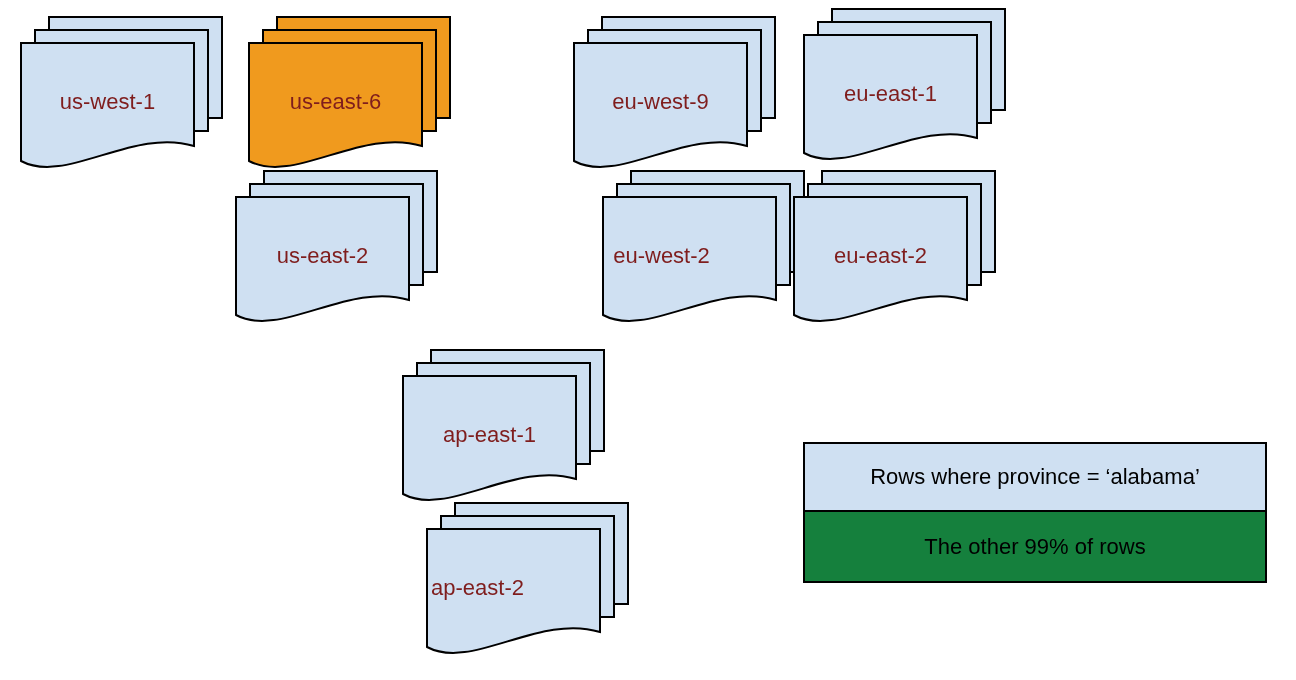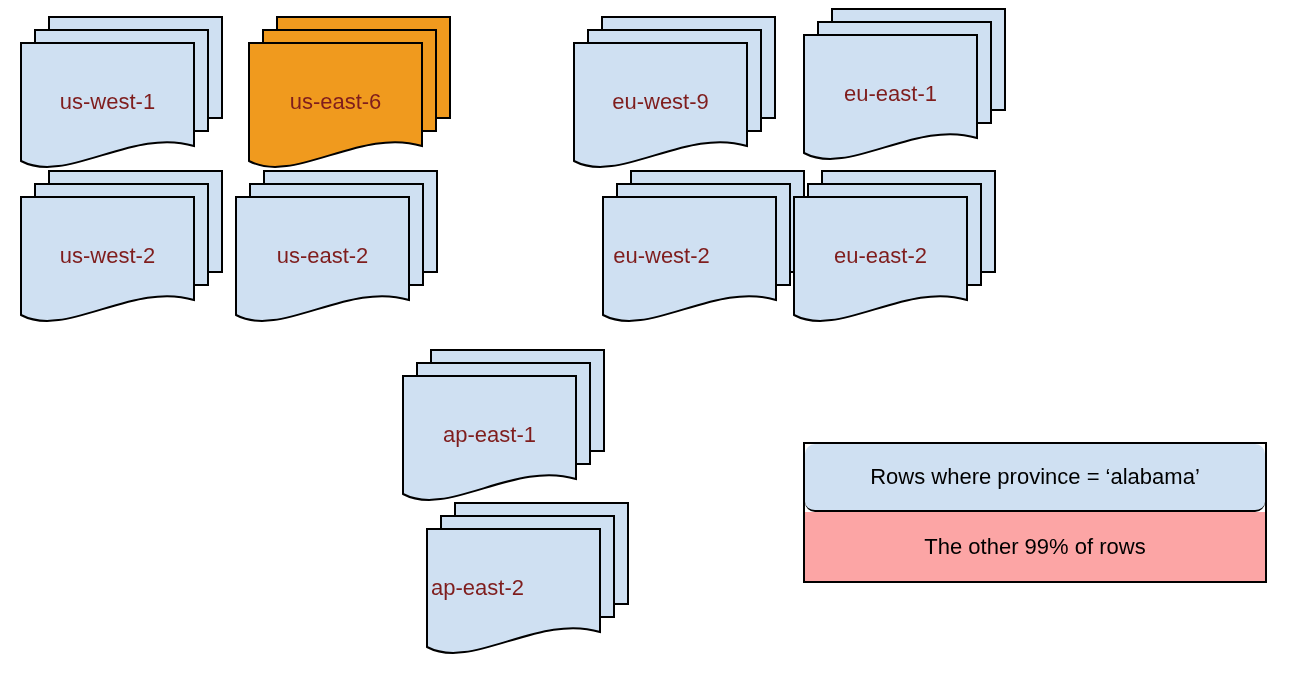--- a/index.html
+++ b/index.html
@@ -100,28 +100,20 @@
 
   <div class="stack front-row" style="left:803px; top:8px;">
     <svg width="204" height="156" viewBox="0 0 204 156">
       <rect class="doc" x="29" y="1" width="173" height="101" fill="#cfe0f2"></rect>
       <rect class="doc" x="15" y="14" width="173" height="101" fill="#cfe0f2"></rect>
       <path class="doc" transform="translate(1,27)" d="M0,0 H173 V103 C112,84 45,142 0,118 Z" fill="#cfe0f2"></path>
     </svg>
     <div class="stack-label">eu-east-1</div>
   </div>
 
-  <div class="stack back-row" style="left:20px; top:170px;">
-    <svg width="204" height="156" viewBox="0 0 204 156">
-      <rect class="doc" x="29" y="1" width="173" height="101" fill="#cfe0f2"></rect>
-      <rect class="doc" x="15" y="14" width="173" height="101" fill="#cfe0f2"></rect>
-      <path class="doc" transform="translate(1,27)" d="M0,0 H173 V103 C112,84 45,142 0,118 Z" fill="#cfe0f2"></path>
-    </svg>
-    <div class="stack-label">us-west-2</div>
-  </div>
 
   <div class="stack back-row" style="left:235px; top:170px;">
     <svg width="204" height="156" viewBox="0 0 204 156">
       <rect class="doc" x="29" y="1" width="173" height="101" fill="#cfe0f2"></rect>
       <rect class="doc" x="15" y="14" width="173" height="101" fill="#cfe0f2"></rect>
       <path class="doc" transform="translate(1,27)" d="M0,0 H173 V103 C112,84 45,142 0,118 Z" fill="#cfe0f2"></path>
     </svg>
     <div class="stack-label">us-east-2</div>
   </div>
 
@@ -155,21 +147,21 @@
   <div class="stack last-row" style="left:390px; top:502px;">
     <svg width="204" height="156" viewBox="0 0 204 156">
       <rect class="doc" x="29" y="1" width="173" height="101" fill="#cfe0f2"></rect>
       <rect class="doc" x="15" y="14" width="173" height="101" fill="#cfe0f2"></rect>
       <path class="doc" transform="translate(1,27)" d="M0,0 H173 V103 C112,84 45,142 0,118 Z" fill="#cfe0f2"></path>
     </svg>
     <div class="stack-label">ap-east-2</div>
   </div>
 
   <div class="legend">
-    <div class="legend-row first" style="background: rgb(207, 224, 242); border-radius: 10px;">
+    <div class="legend-row first" style="background: rgb(207, 224, 242);">
       <span>Rows where province = ‘alabama’</span>
     </div>
-    <div class="legend-row" style="background: #fca5a5; text-align: center;">
+    <div class="legend-row" style="background: #15803d; text-align: center;">
       <span>The other 99% of rows</span>
     </div>
   </div>
 
 </div>
 
 </body></html>

